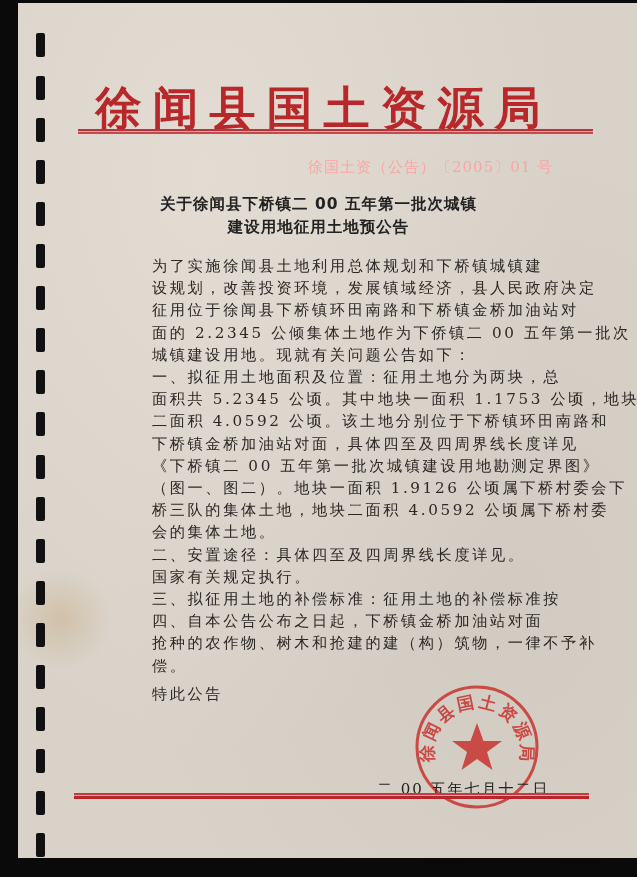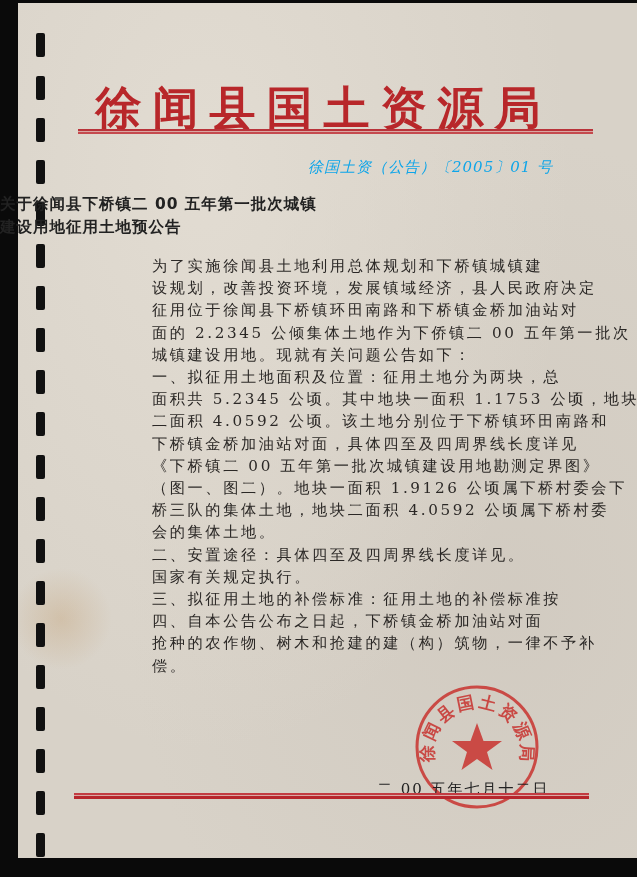--- a/index.html
+++ b/index.html
@@ -19,22 +19,22 @@
     .hole { position: absolute; left: 0; width: 9px; height: 24px; background: #111; border-radius: 2px; }
     .header-title {
       position: absolute; left: 0; top: 78px; width: 637px; text-align: center;
       color: #b8272a; font-size: 46px; font-weight: bold; letter-spacing: 11px;
       font-family: "DejaVu Serif", serif; padding-left: 10px; box-sizing: border-box;
     }
     .rule-top { position: absolute; left: 78px; top: 129px; width: 515px; height: 5px;
       border-top: 2px solid #b9333a; border-bottom: 2px solid #c44a4e; box-sizing: border-box; background: #d9a7a2; }
     .rule-bottom { position: absolute; left: 74px; top: 793px; width: 515px; height: 6px;
       border-top: 2px solid #c23c42; border-bottom: 3px solid #b7262c; box-sizing: border-box; background: #dba8a3; }
-    .docno { position: absolute; left: 308px; top: 158px; font-size: 15px; color: #0ea5e9; letter-spacing: 1px; font-style: italic; }
-    .subject { position: absolute; left: 0; top: 193px; width: 637px; text-align: left; font-size: 15.5px;
+    .docno { position: absolute; left: 308px; top: 158px; font-size: 15px; color: #fca5a5; letter-spacing: 1px; }
+    .subject { position: absolute; left: 0; top: 193px; width: 637px; text-align: center; font-size: 15.5px;
       font-weight: bold; color: #222; line-height: 23px; font-family: "DejaVu Sans", sans-serif; letter-spacing: 1px; }
     .body { position: absolute; left: 114px; top: 255px; width: 352px; font-size: 15.2px; color: #2b2826;
       line-height: 22.2px; letter-spacing: 2.6px; text-align: justify; }
     .body p { margin: 0; text-indent: 2.5em; }
     .body p.closing { margin-top: 6px; }
     .line { display: block; white-space: nowrap; }
     .seal { position: absolute; left: 413px; top: 683px; width: 128px; height: 128px; }
     .date { position: absolute; left: 377px; top: 780px; font-size: 15px; color: #222; letter-spacing: 2px; }
   </style>
 </head>
@@ -98,20 +98,21 @@
   </p>
   <p>
     <span class="line">国家有关规定执行。</span>
       <span class="line">三、拟征用土地的补偿标准：征用土地的补偿标准按</span>
   </p>
   <p>
     <span class="line">四、自本公告公布之日起，下桥镇金桥加油站对面</span>
       <span class="line">抢种的农作物、树木和抢建的建（构）筑物，一律不予补</span>
       <span class="line">偿。</span>
   </p>
+  <p class="closing">特此公告</p>
 </div>
 
 <svg class="seal" viewBox="0 0 128 128">
   <defs>
     <path id="sealArc" d="M 22 82 A 44 44 0 1 1 106 82"></path>
   </defs>
   <circle cx="64" cy="64" r="60" fill="none" stroke="#c8322f" stroke-width="3" opacity="0.85"></circle>
   <text font-size="17" fill="#c8322f" opacity="0.85" font-family="DejaVu Serif, serif" font-weight="bold" letter-spacing="3">
     <textPath href="#sealArc" startOffset="2%">徐闻县国土资源局</textPath>
   </text>

